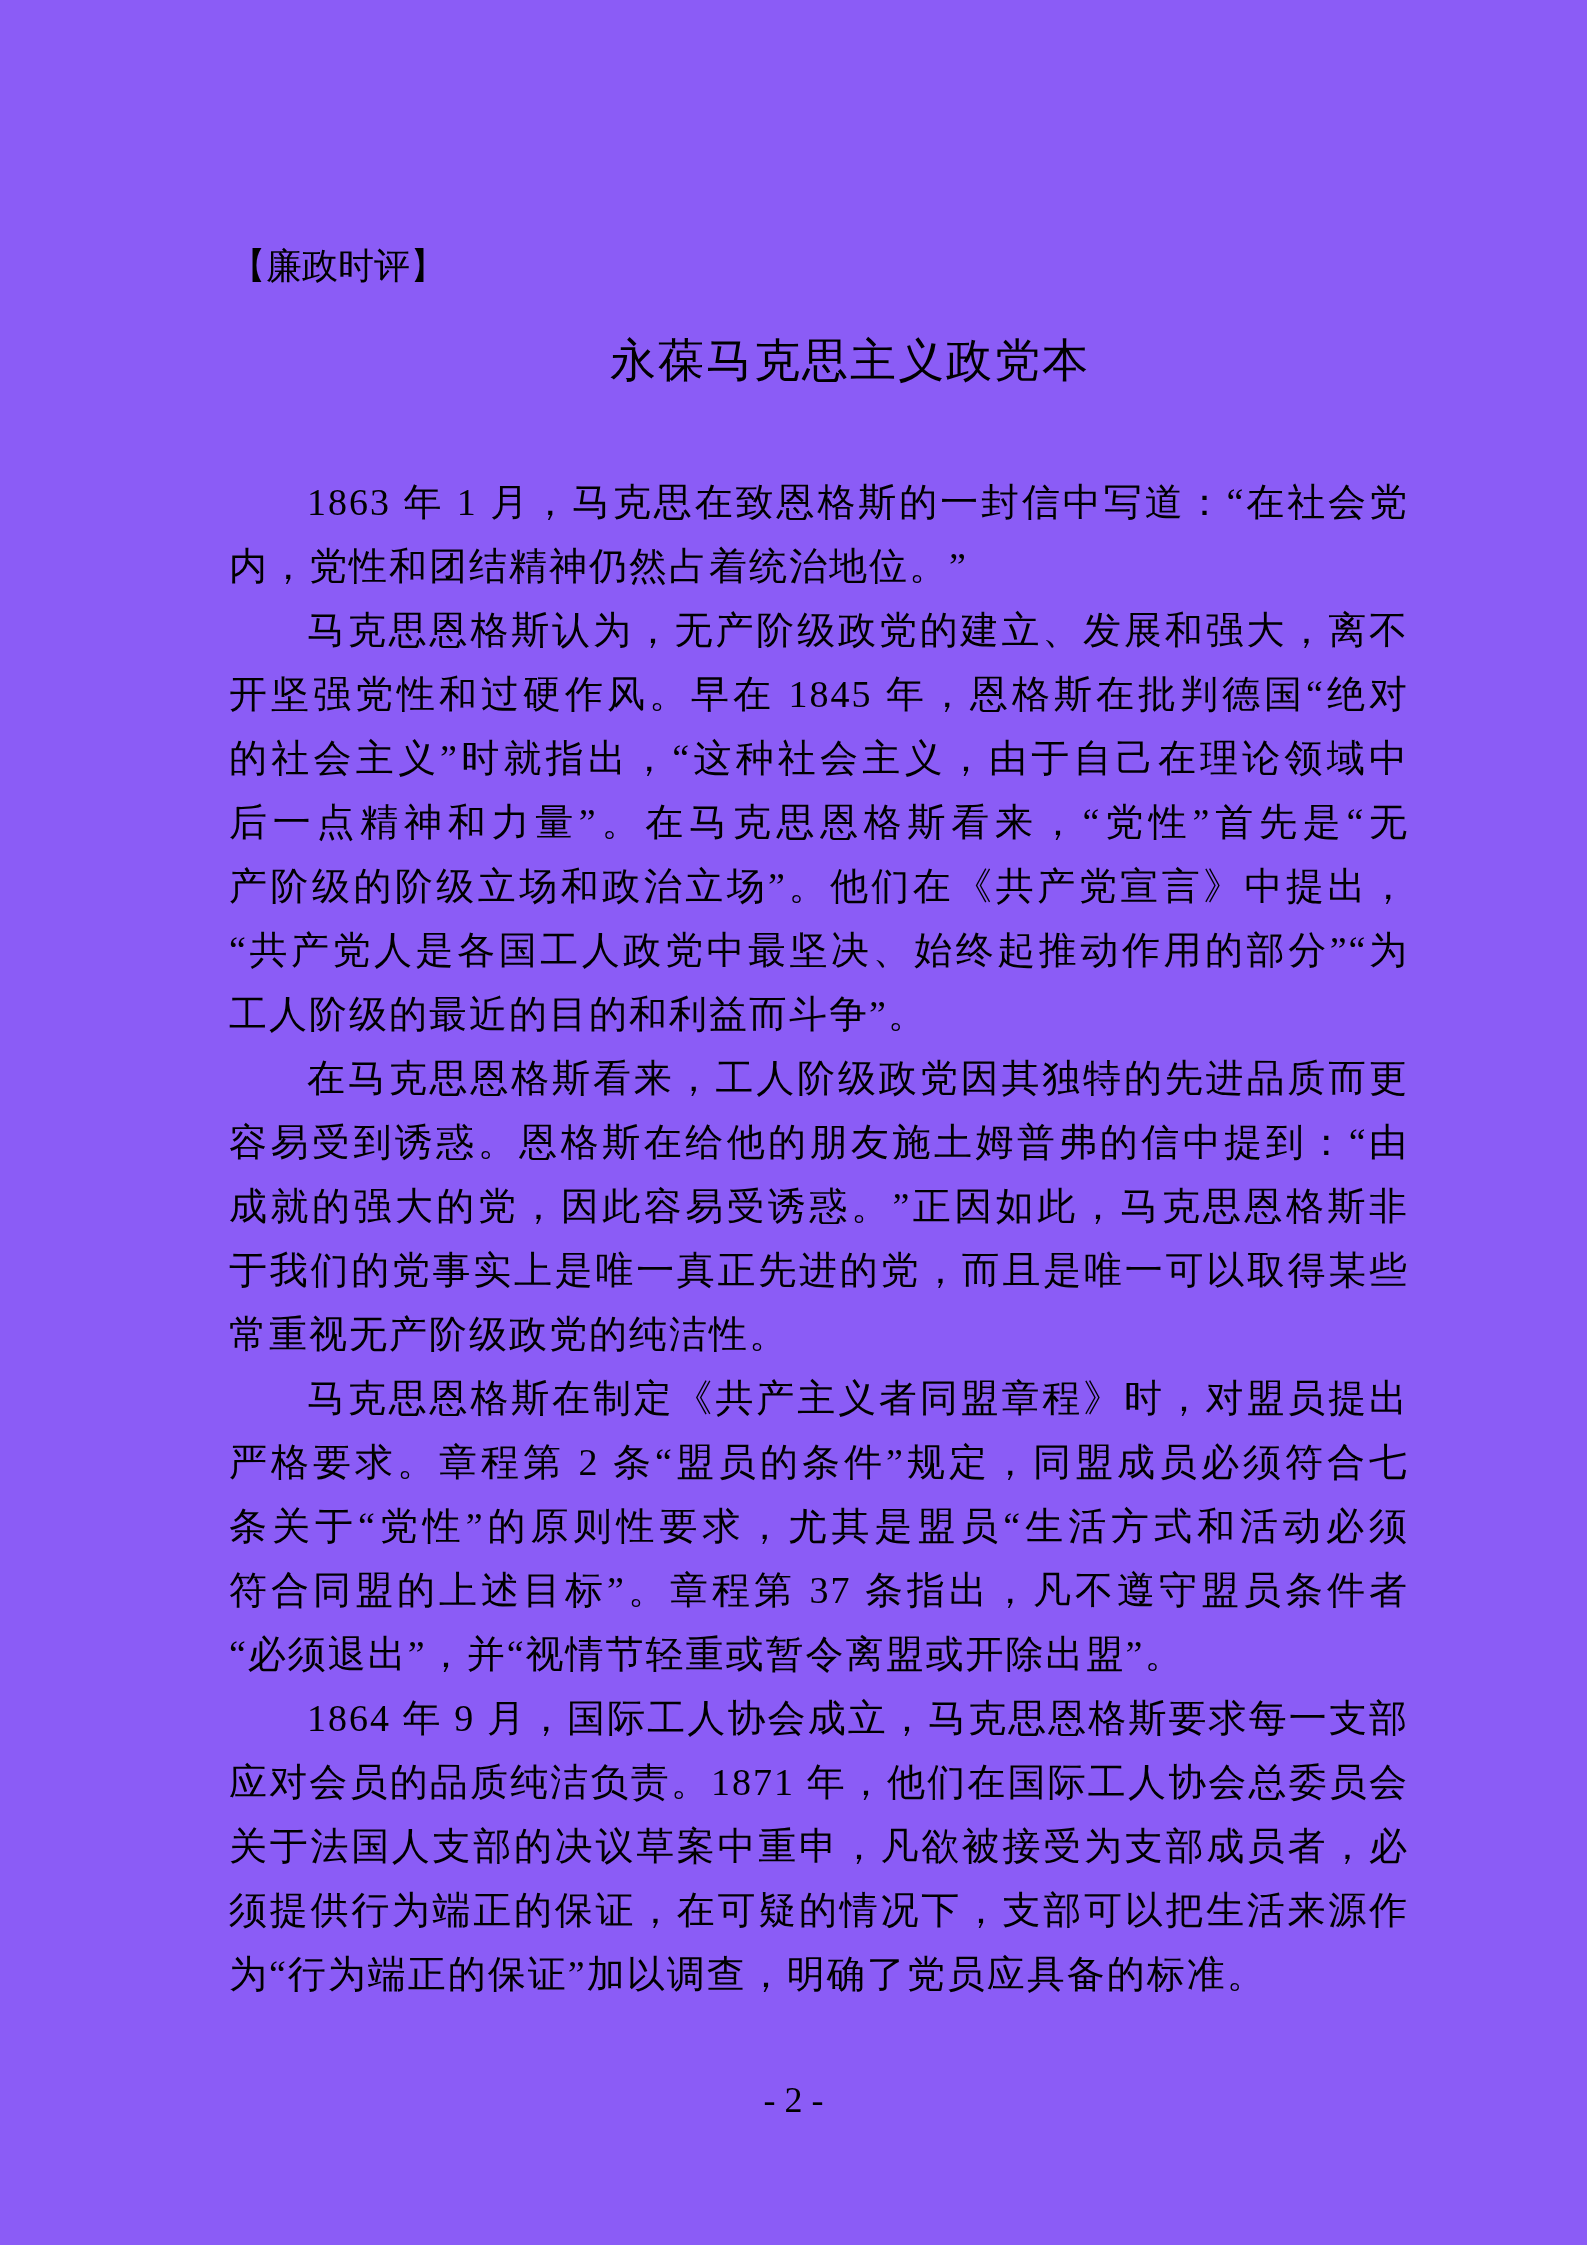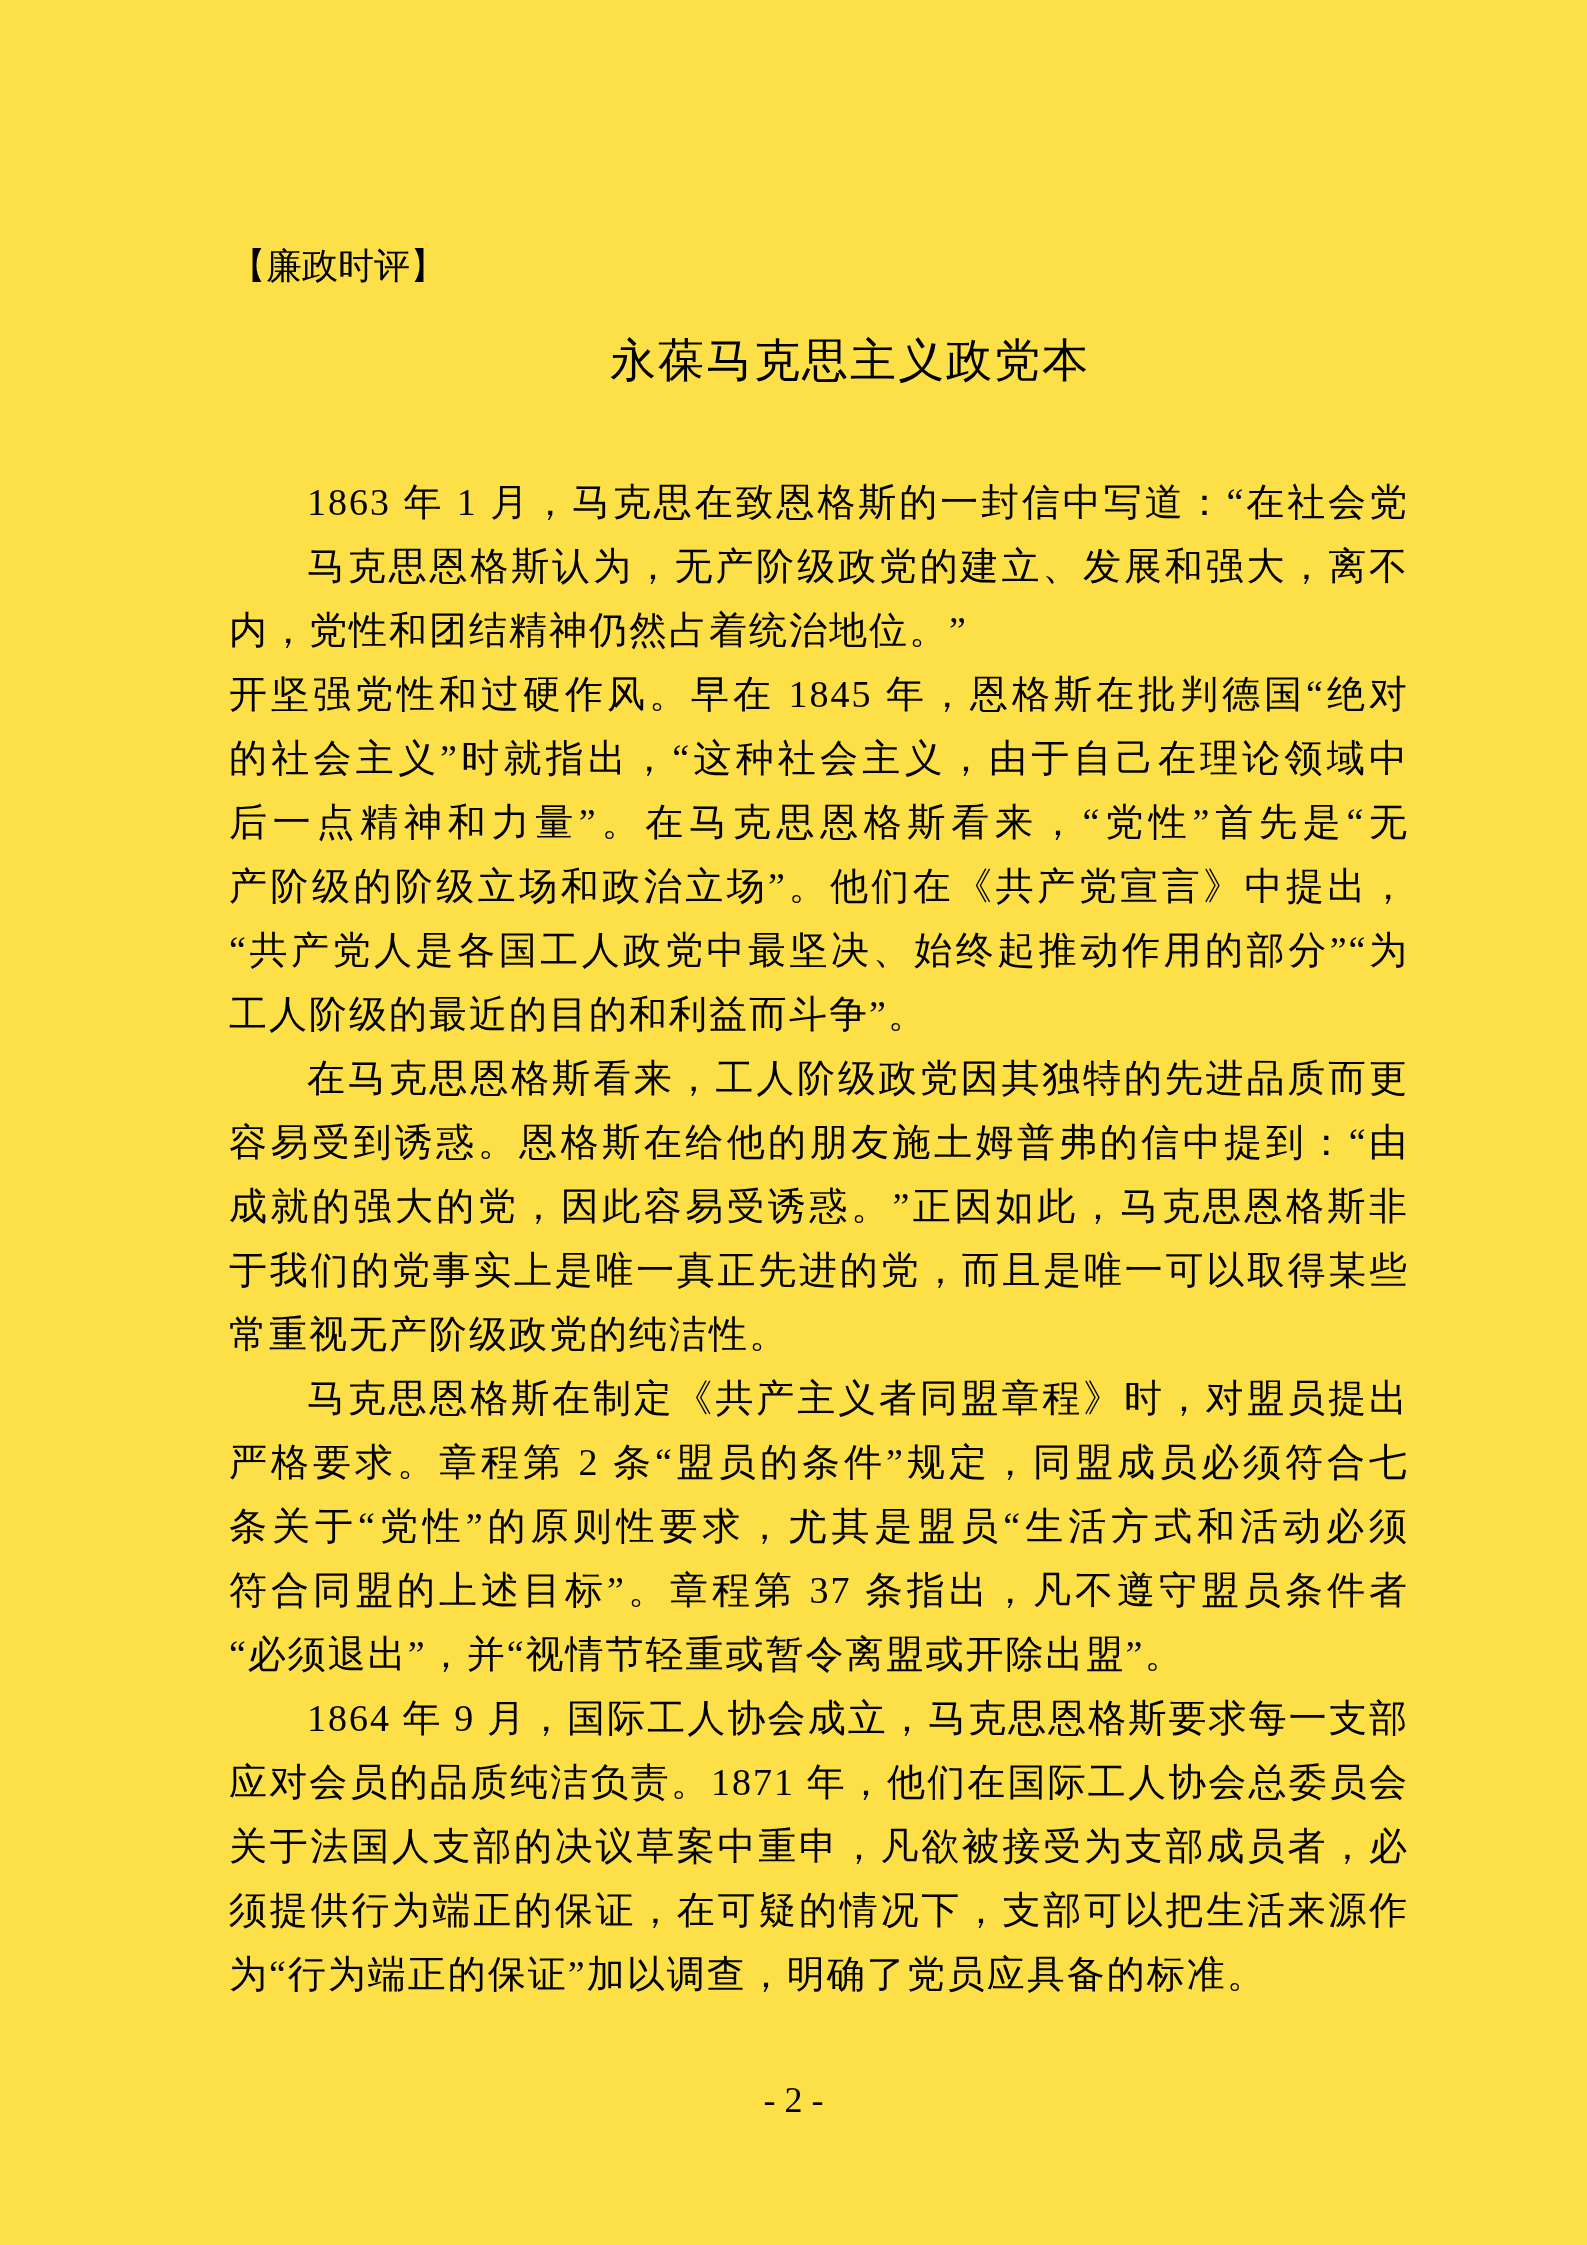--- a/index.html
+++ b/index.html
@@ -4,21 +4,21 @@
 <style>
   html, body {
     margin: 0;
     padding: 0;
     background: #ffffff;
   }
   .page {
     position: relative;
     width: 1587px;
     height: 2245px;
-    background: #fde047;
+    background: #8b5cf6;
     color: #000000;
     font-family: "Liberation Serif", "DejaVu Serif", serif;
     overflow: hidden;
   }
   .section-label {
     position: absolute;
     left: 230px;
     top: 240px;
     font-size: 36px;
     line-height: 52px;
@@ -69,22 +69,22 @@
 </head>
 <body>
 
 <div class="page">
   <div class="section-label">【廉政时评】</div>
 
   <h1 class="doc-title">永葆马克思主义政党本</h1>
 
   <div class="doc-body">
       <div class="line para-start">1863 年 1 月，马克思在致恩格斯的一封信中写道：“在社会党</div>
+      <div class="line para-end">内，党性和团结精神仍然占着统治地位。”</div>
       <div class="line para-start">马克思恩格斯认为，无产阶级政党的建立、发展和强大，离不</div>
-      <div class="line para-end">内，党性和团结精神仍然占着统治地位。”</div>
       <div class="line">开坚强党性和过硬作风。早在 1845 年，恩格斯在批判德国“绝对</div>
       <div class="line">的社会主义”时就指出，“这种社会主义，由于自己在理论领域中</div>
       <div class="line">后一点精神和力量”。在马克思恩格斯看来，“党性”首先是“无</div>
       <div class="line">产阶级的阶级立场和政治立场”。他们在《共产党宣言》中提出，</div>
       <div class="line">“共产党人是各国工人政党中最坚决、始终起推动作用的部分”“为</div>
       <div class="line para-end">工人阶级的最近的目的和利益而斗争”。</div>
       <div class="line para-start">在马克思恩格斯看来，工人阶级政党因其独特的先进品质而更</div>
       <div class="line">容易受到诱惑。恩格斯在给他的朋友施土姆普弗的信中提到：“由</div>
       <div class="line">成就的强大的党，因此容易受诱惑。”正因如此，马克思恩格斯非</div>
       <div class="line">于我们的党事实上是唯一真正先进的党，而且是唯一可以取得某些</div>

